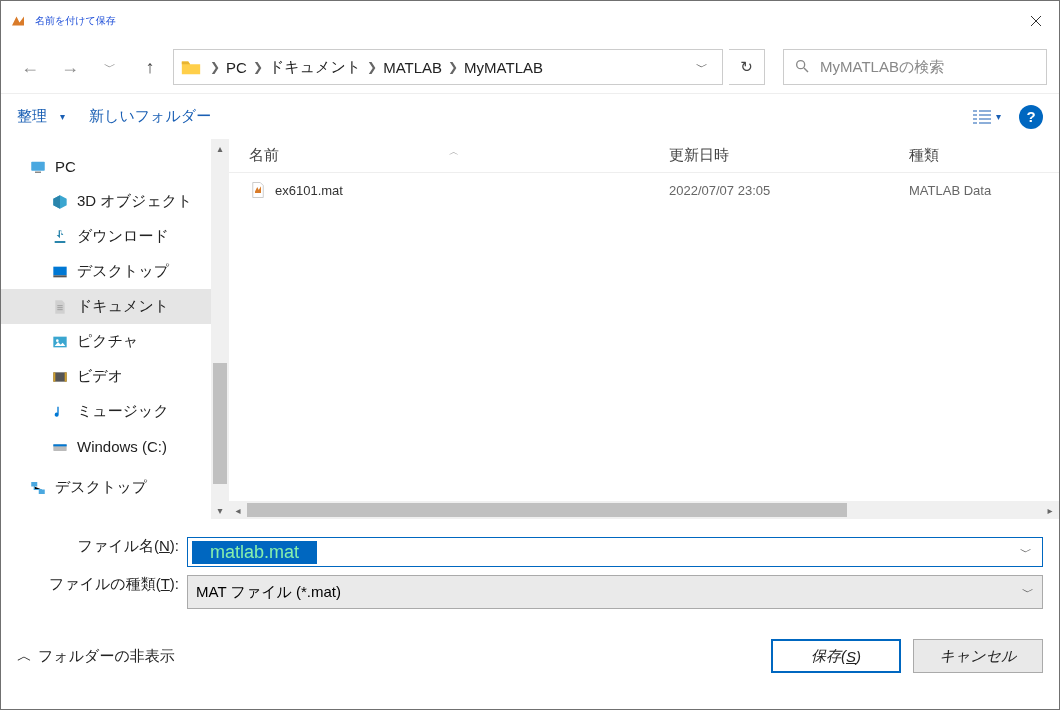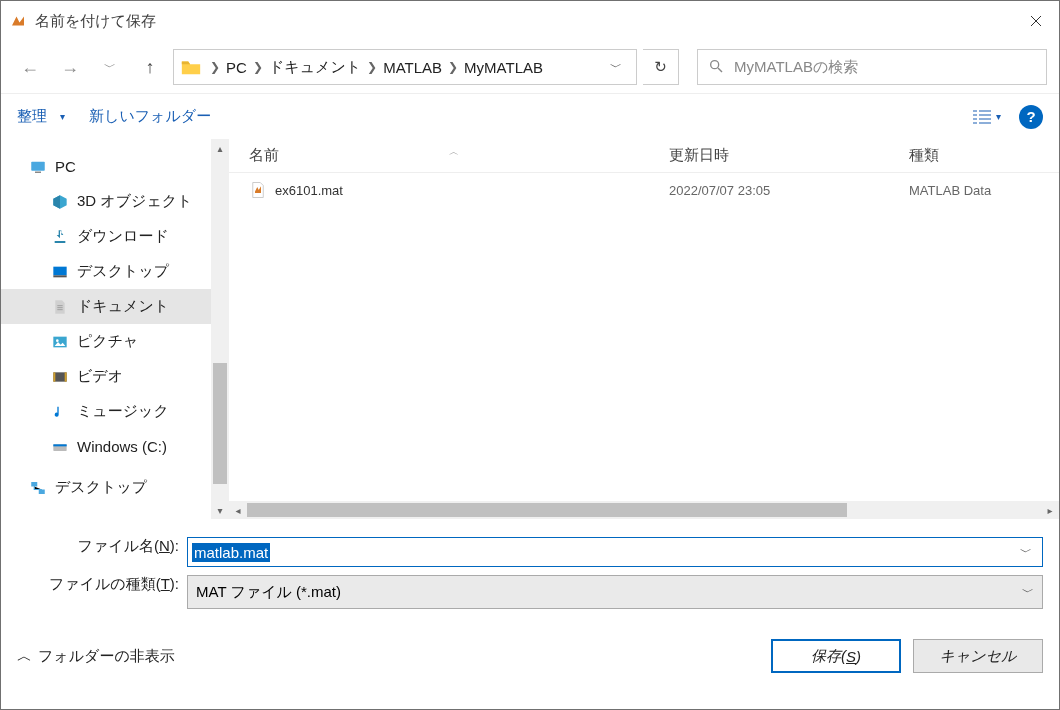--- a/index.html
+++ b/index.html
@@ -1,30 +1,30 @@
 <!DOCTYPE html>
 <html><head>
 <meta charset="utf-8">
 <style>
   * { box-sizing: border-box; font-family: "Yu Gothic UI", "Segoe UI", Meiryo, sans-serif; }
   body { margin: 0; background: #fff; width: 1060px; height: 710px; overflow: hidden; border: 1px solid #707070; }
   .titlebar { height: 40px; display: flex; align-items: center; padding: 0 0 0 8px; }
   .titlebar .micon { width: 18px; height: 18px; margin-right: 8px; display:inline-block; }
-  .titlebar .ttl { font-size: 15px; color:#404040; flex:1; }
+  .titlebar .ttl { font-size: 10px; color:#1d4ed8; flex:1; }
   .titlebar .close { width:46px; height:40px; display:flex; align-items:center; justify-content:center; font-size:16px; color:#333; }
   .navrow { height: 52px; display:flex; align-items:center; padding: 0 12px; gap:6px; }
   .navbtn { width:34px; height:34px; display:flex; align-items:center; justify-content:center; color:#8a8a8a; font-size:18px; }
   .navbtn.up { color:#444; }
   .addrbar { flex:1; height:36px; border:1px solid #ccc; display:flex; align-items:center; padding:0 4px; background:#fff; }
   .addrbar .foldericon { width:22px; height:22px; margin:0 6px 0 2px; }
   .addrbar .crumb { padding:0 4px; font-size:15px; color:#222; }
   .addrbar .sep { color:#666; font-size:12px; padding:0 2px; }
   .addrbar .dd { margin-left:auto; padding:0 10px; color:#555; font-size:12px; }
   .refresh { width:36px; height:36px; border:1px solid #ccc; border-left:none; display:flex; align-items:center; justify-content:center; color:#444; font-size:15px; }
-  .searchbox { width:350px; height:36px; border:1px solid #ccc; margin-left:12px; display:flex; align-items:center; padding:0 10px; color:#888; font-size:15px; gap:10px; }
+  .searchbox { width:264px; height:36px; border:1px solid #ccc; margin-left:12px; display:flex; align-items:center; padding:0 10px; color:#888; font-size:15px; gap:10px; }
   .toolbar { height:46px; display:flex; align-items:center; padding:0 16px; gap:24px; border-top:1px solid #eee; }
   .toolbar .tbtn { color:#1a5fb4; font-size:15px; display:flex; align-items:center; gap:13px; }
   .toolbar .right { margin-left:auto; display:flex; align-items:center; gap:18px; }
   .viewbtn { color:#1a5fb4; display:flex; align-items:center; gap:4px; }
   .helpicon { width:24px; height:24px; border-radius:50%; background:#0067c0; color:#fff; display:flex; align-items:center; justify-content:center; font-size:15px; font-weight:bold; }
   .mainarea { display:flex; height:380px; }
   .tree { width:210px; overflow-y:auto; padding-top:10px; }
   .tree .node { display:flex; align-items:center; height:35px; padding-left:28px; gap:8px; font-size:15px; color:#222; }
   .tree .node.sub { padding-left:50px; }
   .tree .node.sel { background:#e5e5e5; }
@@ -46,21 +46,21 @@
   .fileicon { width:18px; height:18px; }
   .hscroll { height:18px; background:#f0f0f0; display:flex; margin-top:auto; }
   .hscroll .arr { width:18px; display:flex; align-items:center; justify-content:center; color:#666; font-size:10px; }
   .hscroll .track { flex:1; position:relative; }
   .hscroll .thumb { position:absolute; top:2px; bottom:2px; left:0; width:600px; background:#c0c0c0; }
   .bottomform { padding:18px 16px 0 16px; }
   .frow { display:flex; align-items:flex-start; margin-bottom:8px; }
   .flabel { width:170px; text-align:right; padding-right:8px; font-size:15px; color:#222; }
   .flabel u { text-decoration:underline; }
   .fname { flex:1; height:30px; border:1px solid #0067c0; display:flex; align-items:center; padding:0 4px; position:relative; }
-  .fname .seltext { background:#0067c0; color:#ffffff; padding:1px 2px; font-size:15px; }
+  .fname .seltext { background:#0067c0; color:#86efac; padding:1px 18px; font-size:18px; }
   .fname .dd { margin-left:auto; color:#555; font-size:12px; padding-right:6px; }
   .ftype { flex:1; height:34px; border:1px solid #aaa; background:#eaeaea; display:flex; align-items:center; padding:0 8px; font-size:15px; }
   .ftype .dd { margin-left:auto; color:#555; font-size:12px; }
   .footer { display:flex; align-items:center; padding:22px 16px 0 16px; }
   .hidefolders { display:flex; align-items:center; gap:6px; font-size:15px; color:#222; }
   .footer .btns { margin-left:auto; display:flex; gap:12px; }
   .btn { width:130px; height:34px; border:1px solid #aaa; background:#e9e9e9; display:flex; align-items:center; justify-content:center; font-size:15px; color:#222;font-style:italic; }
   .btn.primary { border:2px solid #0067c0; background:#fff; }
 </style>
 </head>

